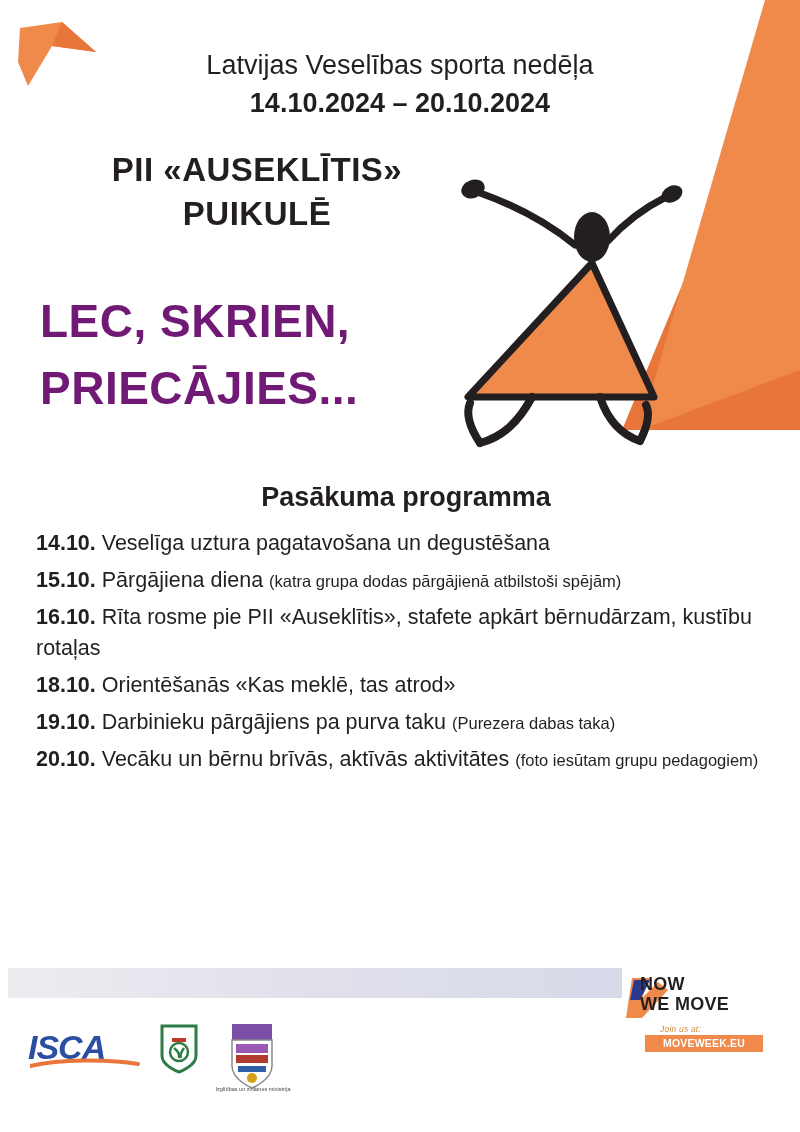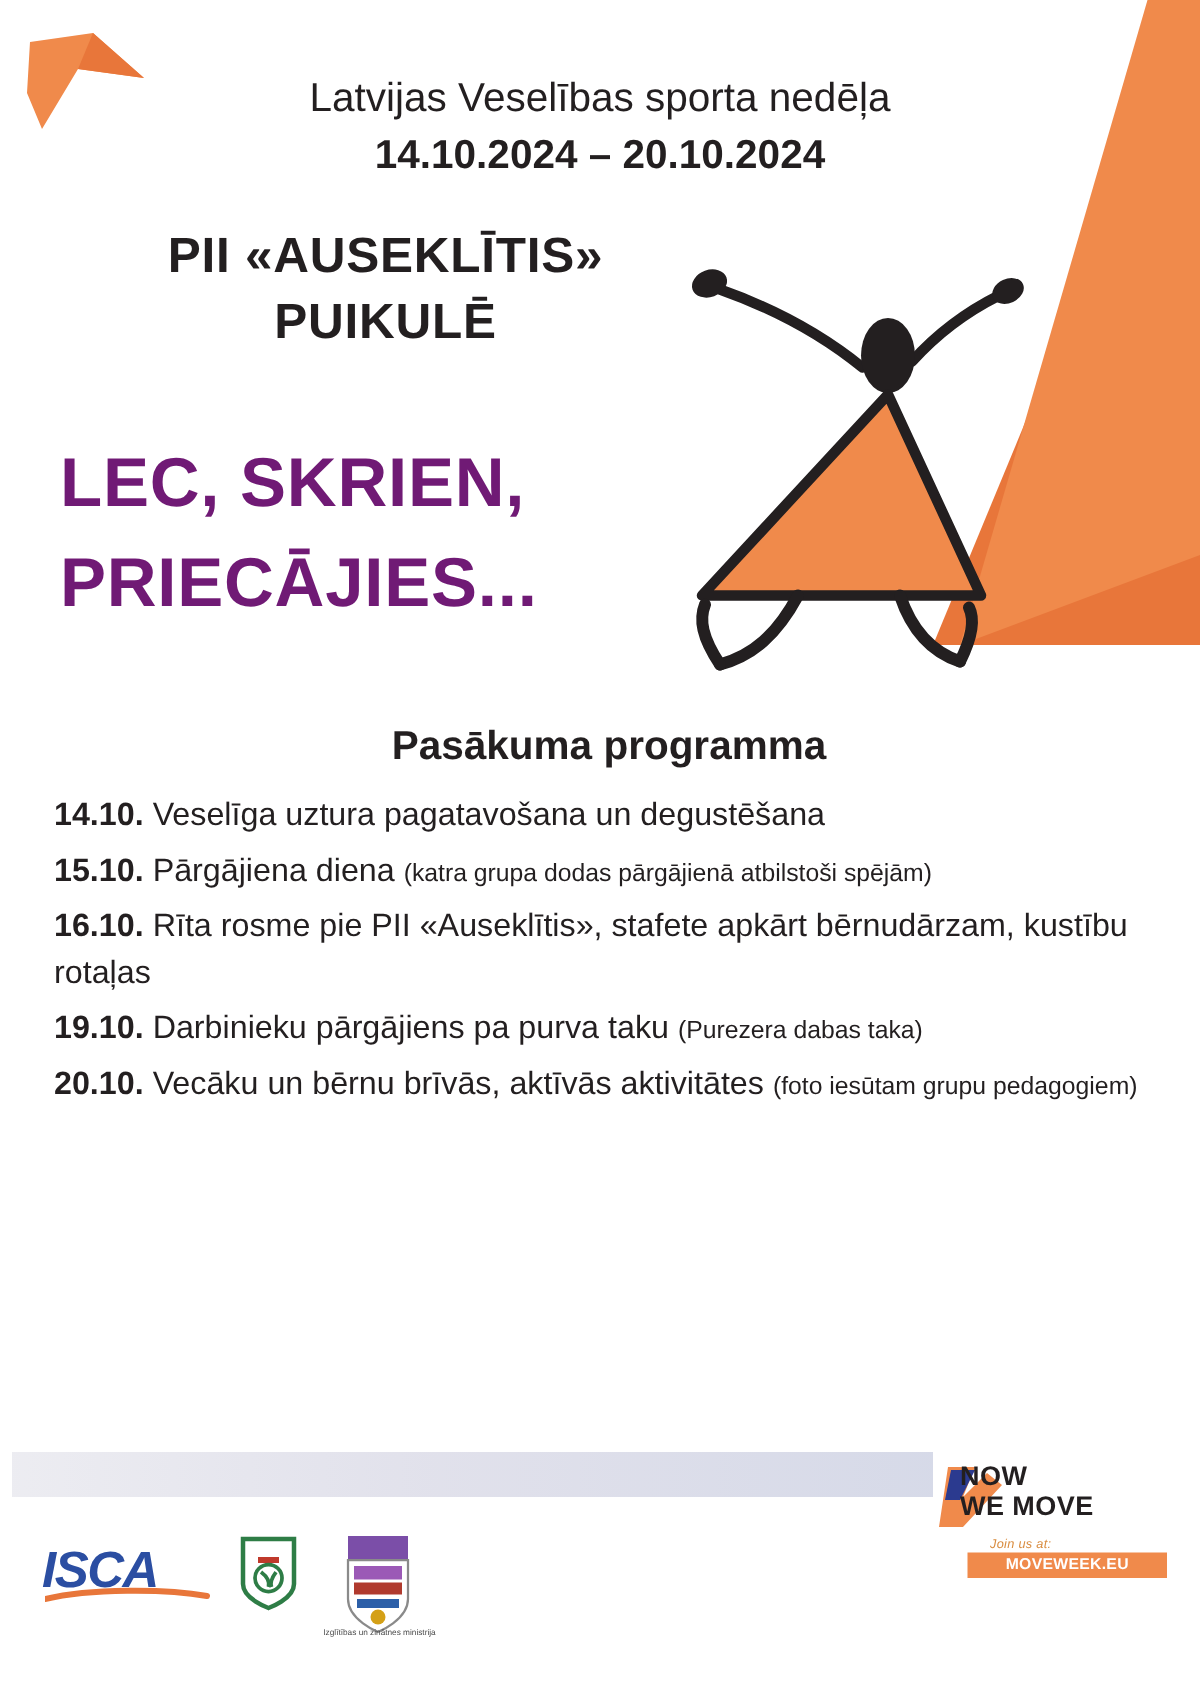--- a/index.html
+++ b/index.html
@@ -168,21 +168,21 @@
     position: absolute;
     left: 660px; top: 14px;
     font-size: 8.5px;
     font-style: italic;
     color: #d98c3f;
     letter-spacing: .2px;
   }
   .nwm-url {
     position: absolute;
     left: 645px; top: 25px;
-    width: 133px;
+    width: 118px;
     text-align: center;
     background: #f08a4b;
     color: #ffffff;
     font-size: 10.5px;
     font-weight: bold;
     padding: 2px 0 2.5px 0;
     letter-spacing: .2px;
   }
 </style>
 </head>
@@ -240,20 +240,23 @@
 
 <div class="prog-list">
   <div class="prog-item">
     <span class="d">14.10.</span><span> Veselīga uztura pagatavošana un degustēšana</span><span class="note"></span>
   </div>
   <div class="prog-item">
     <span class="d">15.10.</span><span> Pārgājiena diena </span><span class="note">(katra grupa dodas pārgājienā atbilstoši spējām)</span>
   </div>
   <div class="prog-item">
     <span class="d">16.10.</span><span> Rīta rosme pie PII «Auseklītis», stafete apkārt bērnudārzam, kustību rotaļas</span><span class="note"></span>
+  </div>
+  <div class="prog-item">
+    <span class="d">18.10.</span><span> Orientēšanās «Kas meklē, tas atrod»</span><span class="note"></span>
   </div>
   <div class="prog-item">
     <span class="d">19.10.</span><span> Darbinieku pārgājiens pa purva taku </span><span class="note">(Purezera dabas taka)</span>
   </div>
   <div class="prog-item">
     <span class="d">20.10.</span><span> Vecāku un bērnu brīvās, aktīvās aktivitātes </span><span class="note">(foto iesūtam grupu pedagogiem)</span>
   </div>
 </div>
 
 <div class="footer-band"></div>

